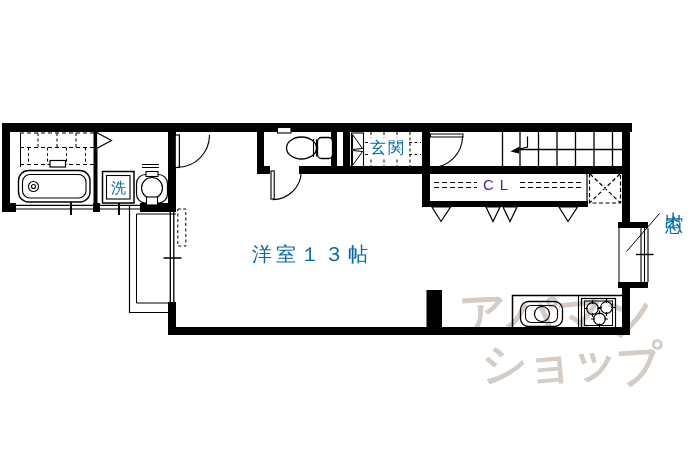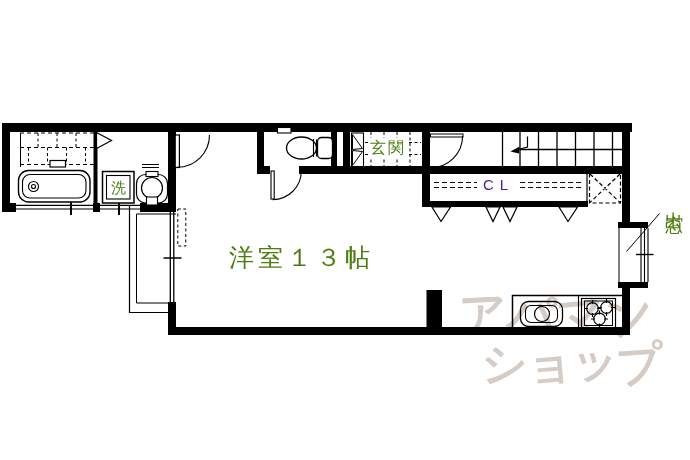--- a/index.html
+++ b/index.html
@@ -1,20 +1,20 @@
 <!DOCTYPE html>
 <html><head>
 <meta charset="utf-8">
 <style>
   html,body{margin:0;padding:0;background:#fff;}
   .stage{position:relative;width:690px;height:460px;background:#fff;overflow:hidden;
          font-family:"Liberation Sans","DejaVu Sans",sans-serif;}
   .plan-svg{position:absolute;left:0;top:0;z-index:2;}
-  .label{position:absolute;z-index:3;color:#4d7c0f;white-space:nowrap;}
-  .room-label{left:229px;top:241px;font-size:25px;letter-spacing:4px;}
+  .label{position:absolute;z-index:3;color:#0369a1;white-space:nowrap;}
+  .room-label{left:252px;top:241px;font-size:20px;letter-spacing:4px;}
   .genkan-label{left:369px;top:138px;font-size:16px;letter-spacing:2px;background:#fff;padding:0 1px;}
   .washer-label{left:111px;top:179px;font-size:15px;}
   .cl-label{left:480px;top:176px;font-size:15px;letter-spacing:6px;color:#4c1d95;background:#fff;padding:0 3px;}
   .bay-label{left:661px;top:196px;font-size:19px;letter-spacing:3px;
              writing-mode:vertical-rl;text-orientation:upright;}
   .watermark{position:absolute;z-index:1;color:#d5ccc6;font-weight:bold;line-height:1;}
   .wm-l1{left:459px;top:290px;font-size:47px;letter-spacing:1px;}
   .wm-l2{left:481px;top:341px;font-size:46px;letter-spacing:-2px;}
   .watermark span{display:inline-block;}
   .wm-l1 span:nth-child(1){transform:rotate(-3deg);}

